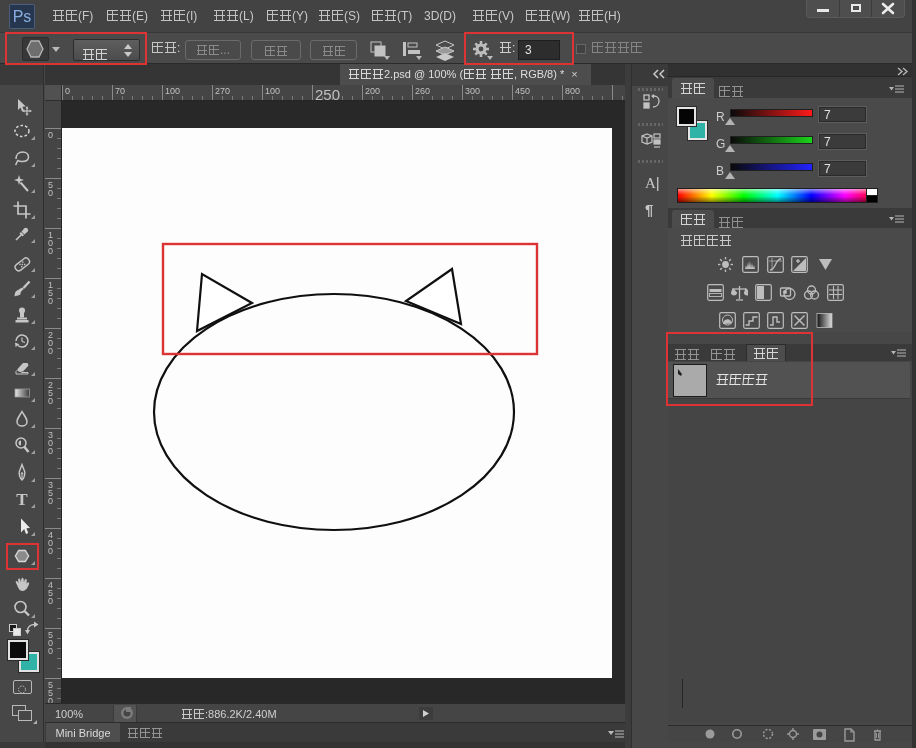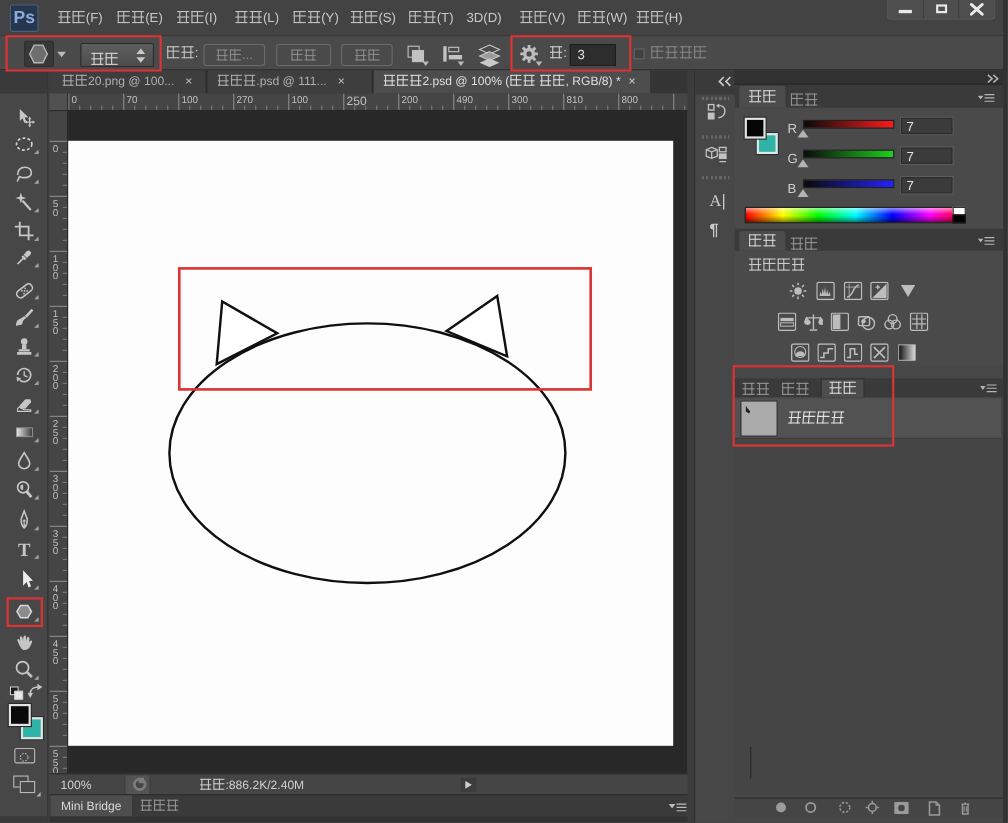--- a/index.html
+++ b/index.html
@@ -16,21 +16,21 @@
 linear-gradient(currentColor,currentColor) 50% 0/1px 100% no-repeat,
 linear-gradient(currentColor,currentColor) 0 40%/100% 1px no-repeat,
 linear-gradient(currentColor,currentColor) 0% 0/1px 100% no-repeat}
 .cn.sm{width:10px;height:10px}
 .redbox{position:absolute;border:2px solid #dc3434;z-index:50}
 .menu{position:absolute;top:0;height:33px;line-height:33px;color:#c9c9c9;font-size:12px;white-space:nowrap}
 </style></head>
 <body>
 
 <div class="abs" style="left:0;top:0;width:916px;height:33px;background:#434343;border-bottom:1px solid #383838">
-  <div class="abs" style="left:9px;top:4px;width:26px;height:25px;background:#26364e;border:1px solid #4a5f7e;border-radius:2px;color:#89aede;font-size:16px;font-weight:bold;text-align:center;line-height:24px">Ps</div>
+  <div class="abs" style="left:9px;top:4px;width:26px;height:25px;background:#26364e;border:1px solid #4a5f7e;border-radius:2px;color:#89aede;font-size:16px;font-weight:normal;text-align:center;line-height:24px">Ps</div>
 </div>
 <div class="menu" style="left:52px"><span class="cn"></span><span class="cn v2"></span>(F)</div>
 <div class="menu" style="left:106px"><span class="cn v2"></span><span class="cn"></span>(E)</div>
 <div class="menu" style="left:160px"><span class="cn"></span><span class="cn v2"></span>(I)</div>
 <div class="menu" style="left:213px"><span class="cn"></span><span class="cn"></span>(L)</div>
 <div class="menu" style="left:266px"><span class="cn v2"></span><span class="cn"></span>(Y)</div>
 <div class="menu" style="left:318px"><span class="cn"></span><span class="cn v2"></span>(S)</div>
 <div class="menu" style="left:371px"><span class="cn v2"></span><span class="cn"></span>(T)</div>
 <div class="menu" style="left:424px">3D(D)</div>
 <div class="menu" style="left:472px"><span class="cn"></span><span class="cn v2"></span>(V)</div>
@@ -112,46 +112,44 @@
 </div>
 <div class="abs" style="left:499px;top:41px;color:#d6d6d6;font-size:12px"><span class="cn"></span>:</div>
 <div class="abs" style="left:518px;top:40px;width:42px;height:20px;background:#2d2d2d;border:1px solid #1e1e1e;color:#e3e3e3;font-size:12px;line-height:18px;padding-left:6px">3</div>
 <div class="abs" style="left:576px;top:44px;width:10px;height:10px;background:#414141;border:1px solid #666"></div>
 <div class="abs" style="left:591px;top:41px;color:#888;font-size:12px"><span class="cn v2"></span><span class="cn"></span><span class="cn"></span><span class="cn v2"></span></div>
 
 <div class="redbox" style="left:5px;top:32px;width:142px;height:33px"></div>
 <div class="redbox" style="left:464px;top:32px;width:110px;height:33px"></div>
 
 <div class="abs" style="left:45px;top:64px;width:586px;height:21px;background:#353535">
-  <div class="abs" style="left:0;top:0;width:143px;height:21px;background:#3e3e3e;border-right:1px solid #2a2a2a;color:#aeaeae;font-size:11px;line-height:21px;padding-left:11px;white-space:nowrap"><span class="cn sm"></span><span class="cn sm v2"></span>20.png @ 100...<span style="margin-left:10px;color:#bdbdbd">×</span></div>
-  <div class="abs" style="left:144px;top:0;width:150px;height:21px;background:#3e3e3e;border-right:1px solid #2a2a2a;color:#aeaeae;font-size:11px;line-height:21px;padding-left:8px;white-space:nowrap"><span class="cn sm"></span><span class="cn sm v2"></span><span class="cn sm"></span>.psd @ 111...<span style="margin-left:10px;color:#bdbdbd">×</span></div>
   <div class="abs" style="left:295px;top:0;width:251px;height:21px;background:#4d4d4d;color:#dfdfdf;font-size:11px;line-height:21px;padding-left:8px;white-space:nowrap"><span class="cn sm"></span><span class="cn sm v2"></span><span class="cn sm"></span>2.psd @ 100% (<span class="cn sm v2"></span><span class="cn sm"></span> <span class="cn sm"></span><span class="cn sm v2"></span>, RGB/8) * <span style="margin-left:4px;color:#cfcfcf">×</span></div>
 </div>
 
 <div id="hruler" class="abs" style="left:45px;top:85px;width:586px;height:16px;background:#454545;border-bottom:1px solid #252525;overflow:hidden">
     <div class="abs" style="left:17px;top:0;width:1px;height:16px;background:#8a8a8a"></div>
 <div class="abs" style="left:20px;top:1px;font-size:9px;color:#c0c0c0">0</div>
 <div class="abs" style="left:67px;top:0;width:1px;height:16px;background:#8a8a8a"></div>
 <div class="abs" style="left:70px;top:1px;font-size:9px;color:#c0c0c0">70</div>
 <div class="abs" style="left:117px;top:0;width:1px;height:16px;background:#8a8a8a"></div>
 <div class="abs" style="left:120px;top:1px;font-size:9px;color:#c0c0c0">100</div>
 <div class="abs" style="left:167px;top:0;width:1px;height:16px;background:#8a8a8a"></div>
 <div class="abs" style="left:170px;top:1px;font-size:9px;color:#c0c0c0">270</div>
 <div class="abs" style="left:217px;top:0;width:1px;height:16px;background:#8a8a8a"></div>
 <div class="abs" style="left:220px;top:1px;font-size:9px;color:#c0c0c0">100</div>
 <div class="abs" style="left:267px;top:0;width:1px;height:16px;background:#8a8a8a"></div>
-<div class="abs" style="left:270px;top:1px;font-size:11px;color:#c0c0c0">250</div>
+<div class="abs" style="left:270px;top:1px;font-size:15px;color:#c0c0c0">250</div>
 <div class="abs" style="left:317px;top:0;width:1px;height:16px;background:#8a8a8a"></div>
 <div class="abs" style="left:320px;top:1px;font-size:9px;color:#c0c0c0">200</div>
 <div class="abs" style="left:367px;top:0;width:1px;height:16px;background:#8a8a8a"></div>
-<div class="abs" style="left:370px;top:1px;font-size:9px;color:#c0c0c0">490</div>
+<div class="abs" style="left:370px;top:1px;font-size:9px;color:#c0c0c0">260</div>
 <div class="abs" style="left:417px;top:0;width:1px;height:16px;background:#8a8a8a"></div>
 <div class="abs" style="left:420px;top:1px;font-size:9px;color:#c0c0c0">300</div>
 <div class="abs" style="left:467px;top:0;width:1px;height:16px;background:#8a8a8a"></div>
-<div class="abs" style="left:470px;top:1px;font-size:9px;color:#c0c0c0">810</div>
+<div class="abs" style="left:470px;top:1px;font-size:9px;color:#c0c0c0">450</div>
 <div class="abs" style="left:517px;top:0;width:1px;height:16px;background:#8a8a8a"></div>
 <div class="abs" style="left:520px;top:1px;font-size:9px;color:#c0c0c0">800</div>
 <div class="abs" style="left:567px;top:0;width:1px;height:16px;background:#8a8a8a"></div>
 
 <div class="abs" style="left:27px;top:11px;width:1px;height:5px;background:#7a7a7a"></div>
 <div class="abs" style="left:37px;top:11px;width:1px;height:5px;background:#7a7a7a"></div>
 <div class="abs" style="left:47px;top:11px;width:1px;height:5px;background:#7a7a7a"></div>
 <div class="abs" style="left:57px;top:11px;width:1px;height:5px;background:#7a7a7a"></div>
 <div class="abs" style="left:77px;top:11px;width:1px;height:5px;background:#7a7a7a"></div>
 <div class="abs" style="left:87px;top:11px;width:1px;height:5px;background:#7a7a7a"></div>

